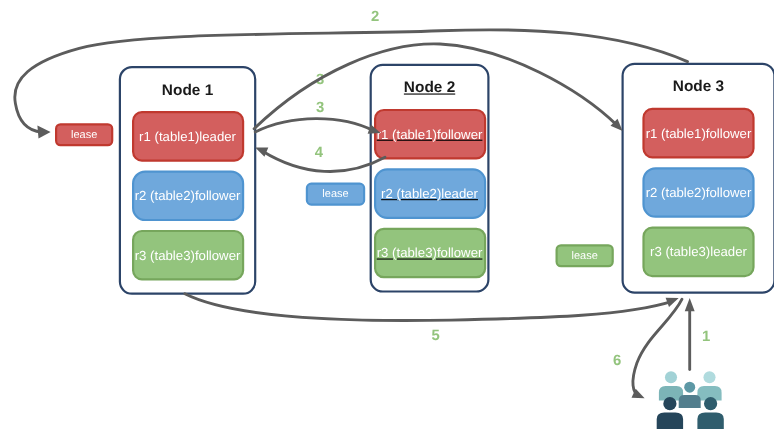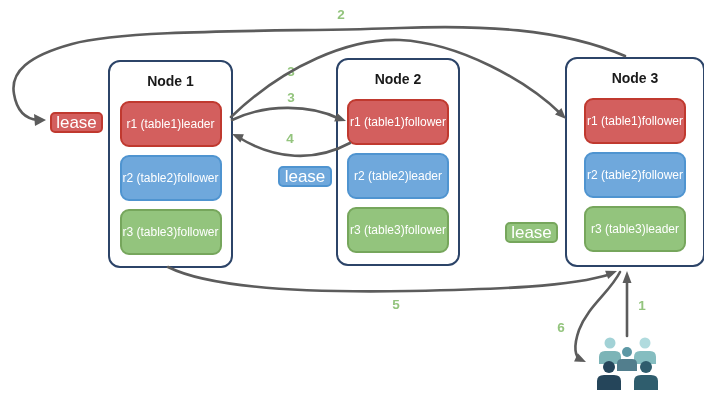--- a/index.html
+++ b/index.html
@@ -16,26 +16,26 @@
   .node-title{
     font-size:14px;font-weight:bold;color:var(--title-text);
     height:18px;line-height:18px;margin-bottom:3px;
   }
   .range{
     width:102px;height:46px;border-radius:9px;box-sizing:border-box;border:2px solid;
     display:flex;flex-direction:row;align-items:center;justify-content:center;
     color:var(--box-text);font-size:12px;line-height:15px;text-align:center;
   }
   .range.red{background:var(--red-fill);border-color:var(--red-border);}
-  .range.blue{background:var(--blue-fill);border-color:var(--blue-border);}
+  .range.blue{background:var(--blue-fill);border-color:var(--blue-border);border-radius:12px;}
   .range.green{background:var(--green-fill);border-color:var(--green-border);}
   
   .lease{
     position:absolute;box-sizing:border-box;border:2px solid;border-radius:5px;
-    color:var(--box-text);font-size:17px;display:flex;align-items:center;justify-content:center;
+    color:var(--box-text);font-size:10px;display:flex;align-items:center;justify-content:center;
     z-index:2;
     text-align:center;
   }
   .lease.red{background:var(--red-fill);border-color:var(--red-border);}
   .lease.blue{background:var(--blue-fill);border-color:var(--blue-border);}
   .lease.green{background:var(--green-fill);border-color:var(--green-border);}
   
   .step{
     position:absolute;width:16px;height:16px;text-align:center;
     font-size:13.5px;font-weight:bold;color:var(--step-label);z-index:2;line-height:16px;
@@ -43,21 +43,21 @@
   
   svg#arrows{position:absolute;left:0;top:0;z-index:3;pointer-events:none;}
   .arrow{fill:none;stroke:var(--arrow);stroke-width:2.6px;stroke-linecap:round;}
   .arrowhead{fill:var(--arrow);stroke:none;}
   .u-bl-h{fill:var(--u-back-head);} .u-bl-b{fill:var(--u-back-body);}
   .u-br-h{fill:var(--u-back2-head);} .u-br-b{fill:var(--u-back2-body);}
   .u-m-h{fill:var(--u-mid-head);} .u-m-b{fill:var(--u-mid-body);}
   .u-fl{fill:var(--u-front-left);} .u-fr{fill:var(--u-front-right);}
   
   #node-1{left:108px;top:60px;width:125px;height:208px;align-items:center;}
-  #node-2{left:336px;top:58px;width:124px;height:208px;}
+  #node-2{left:336px;top:58px;width:109px;height:208px;text-decoration:underline;}
   #node-3{left:565px;top:57px;width:140px;height:210px;}
   #lease-red{left:50px;top:112px;width:53px;height:21px;}
   #lease-blue{left:278px;top:166px;width:54px;height:21px;}
   #lease-green{left:505px;top:222px;width:53px;height:21px;}
   #step-2{left:333px;top:7px;}
   #step-3a{left:283px;top:64px;}
   #step-3b{left:283px;top:90px;}
   #step-4{left:282px;top:131px;}
   #step-5{left:388px;top:297px;}
   #step-1{left:634px;top:298px;}

